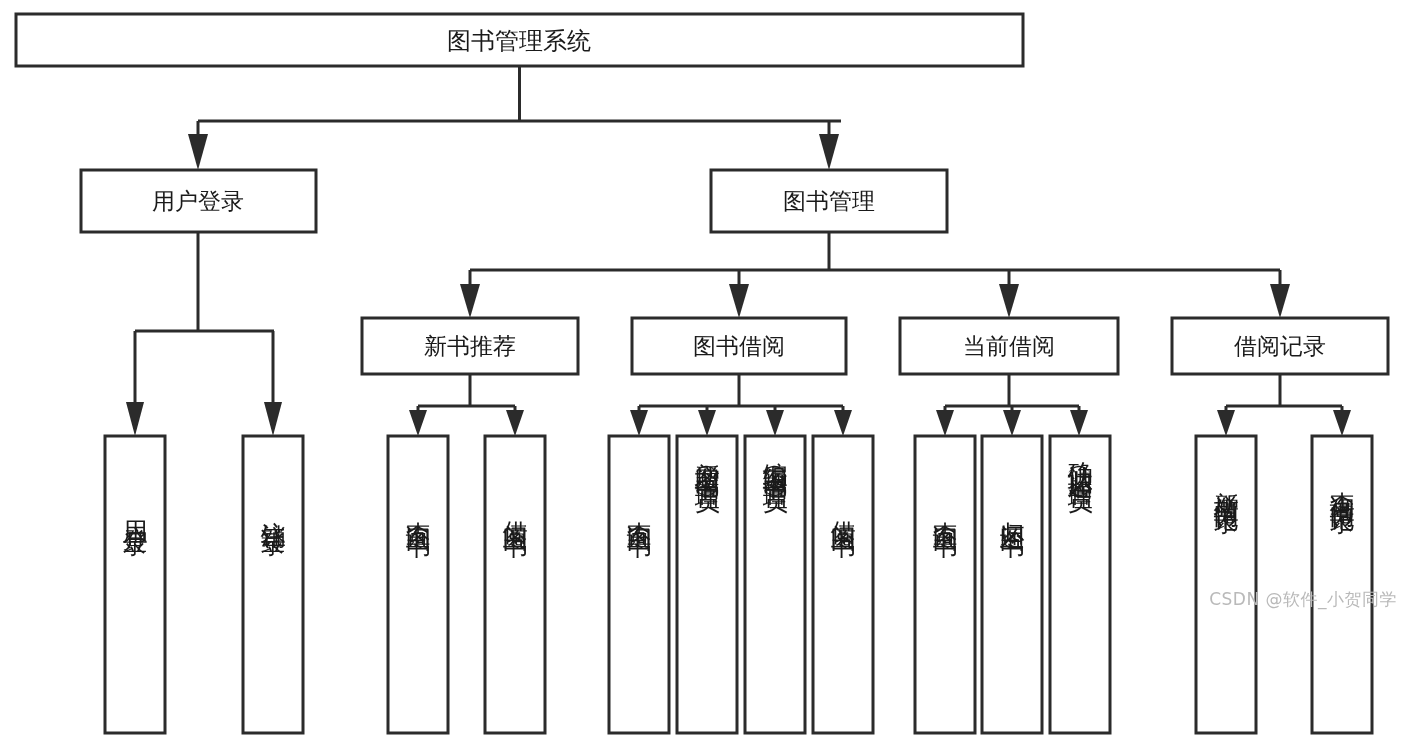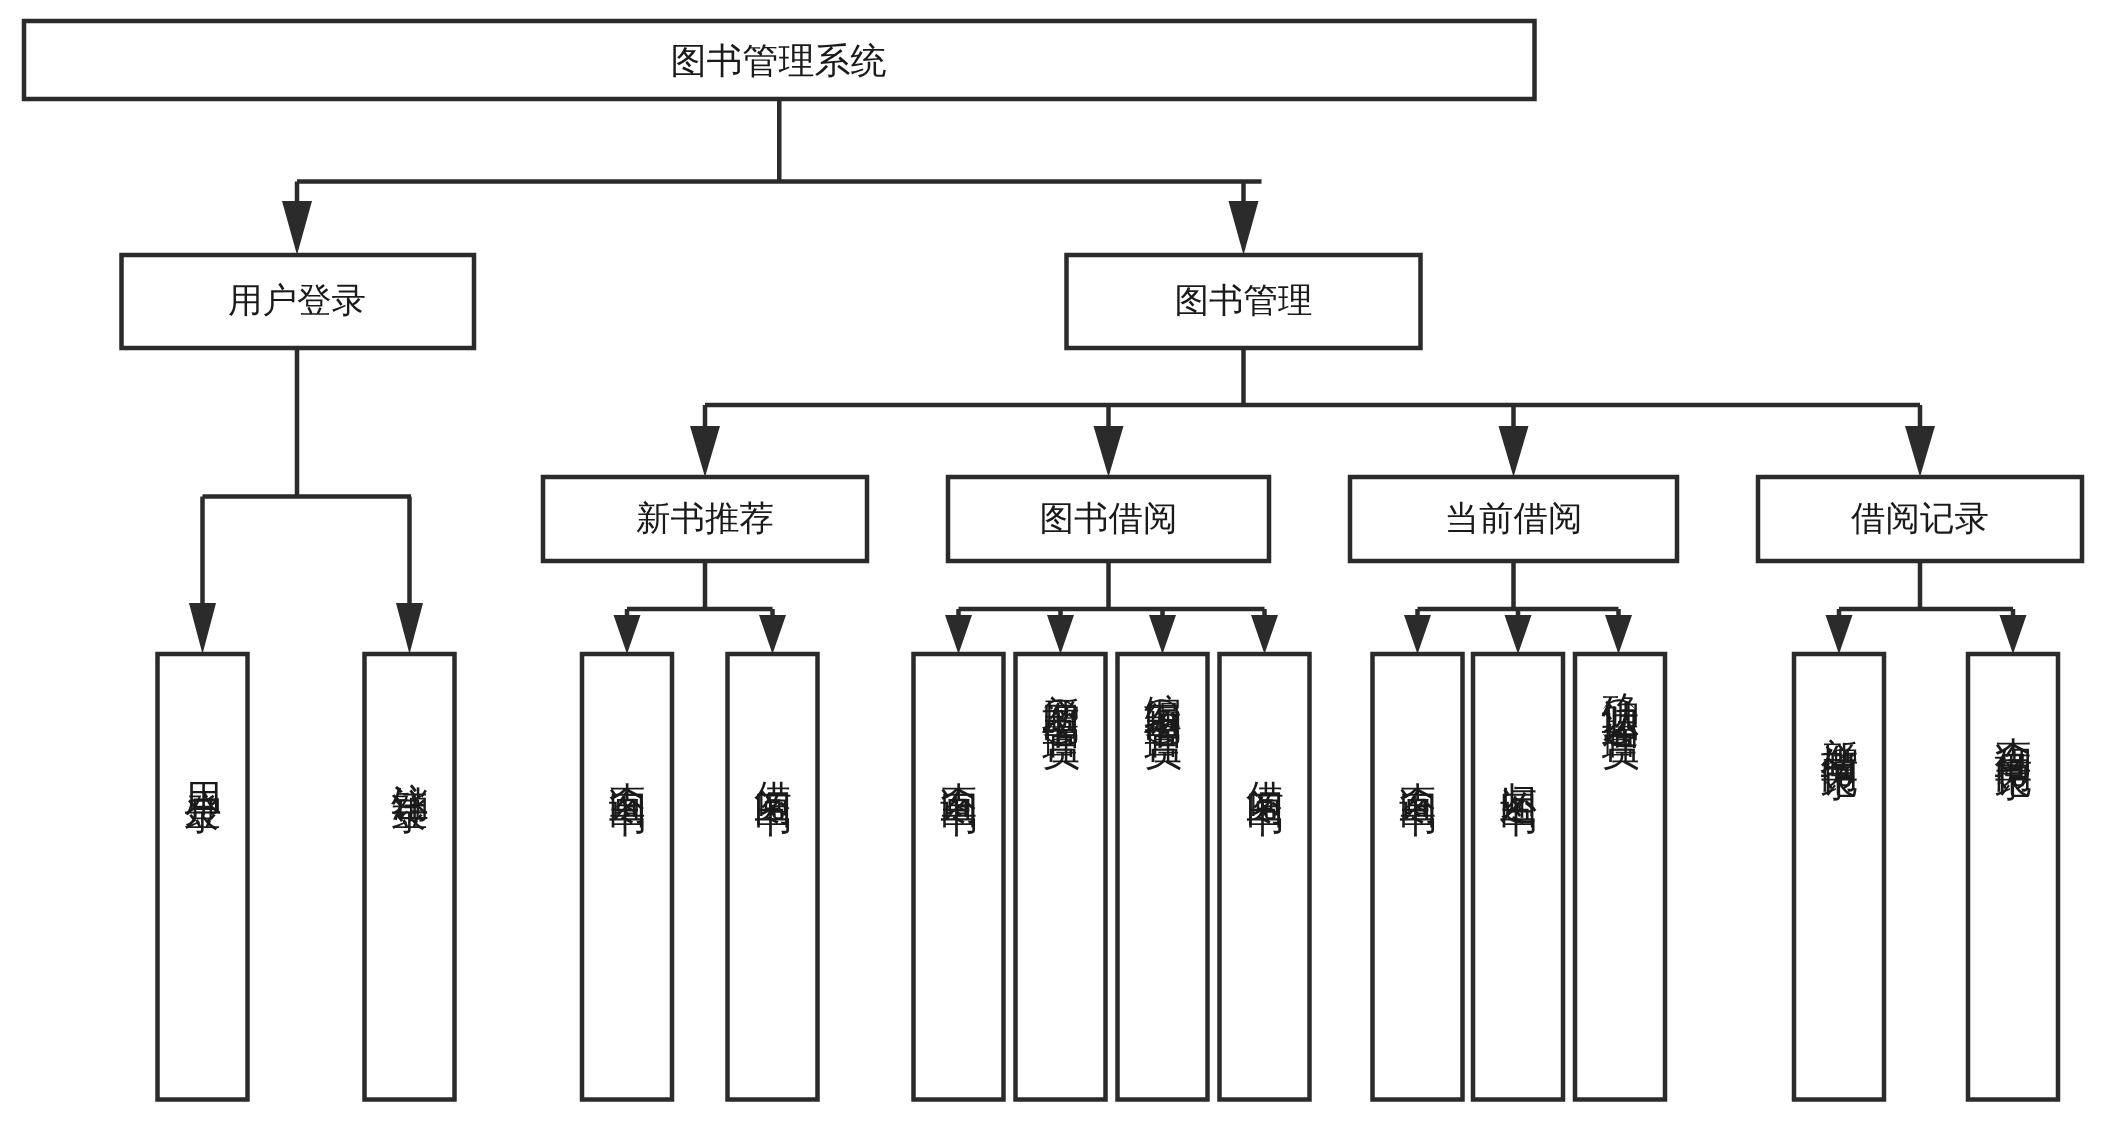--- a/index.html
+++ b/index.html
@@ -242,13 +242,14 @@
   <div class="leaf-label-wrap" style="left:1050px; top:436px; width:60px; height:297px;">
     <span class="leaf-label" style="margin-top:6px;">确认归还（管理员）</span>
   </div>
   <div class="leaf-label-wrap" style="left:1196px; top:436px; width:60px; height:297px;">
     <span class="leaf-label" style="margin-top:35px;">新增借阅记录</span>
   </div>
   <div class="leaf-label-wrap" style="left:1312px; top:436px; width:60px; height:297px;">
     <span class="leaf-label" style="margin-top:35px;">查询借阅记录</span>
   </div>
 
+  <div class="watermark">CSDN @软件_小贺同学</div>
 </div>
 
 </body></html>

